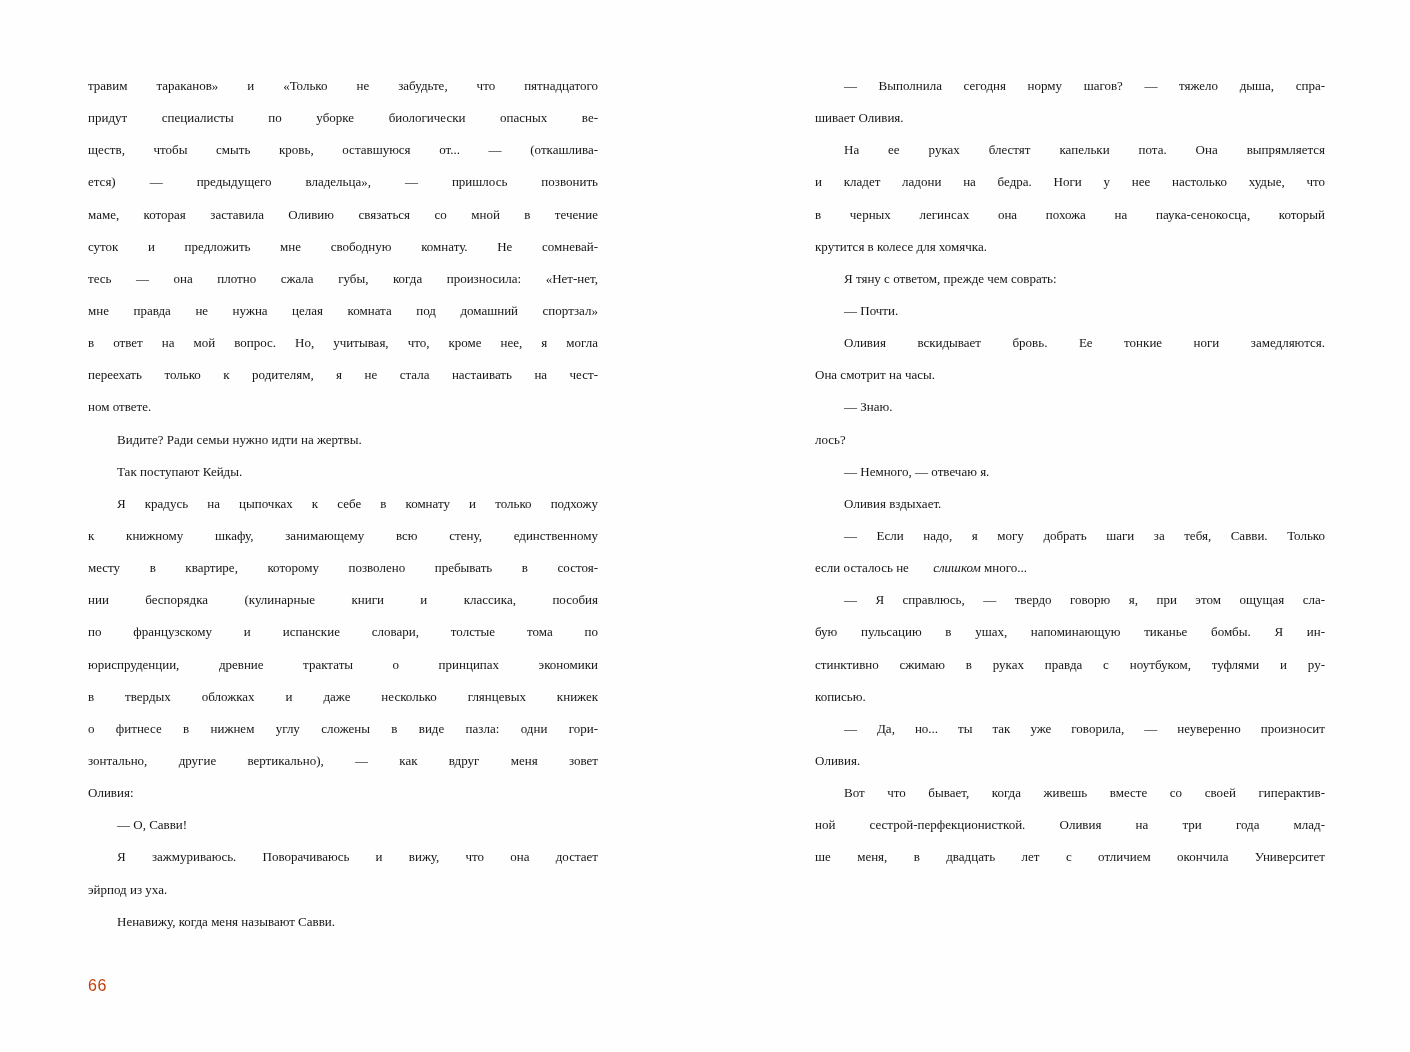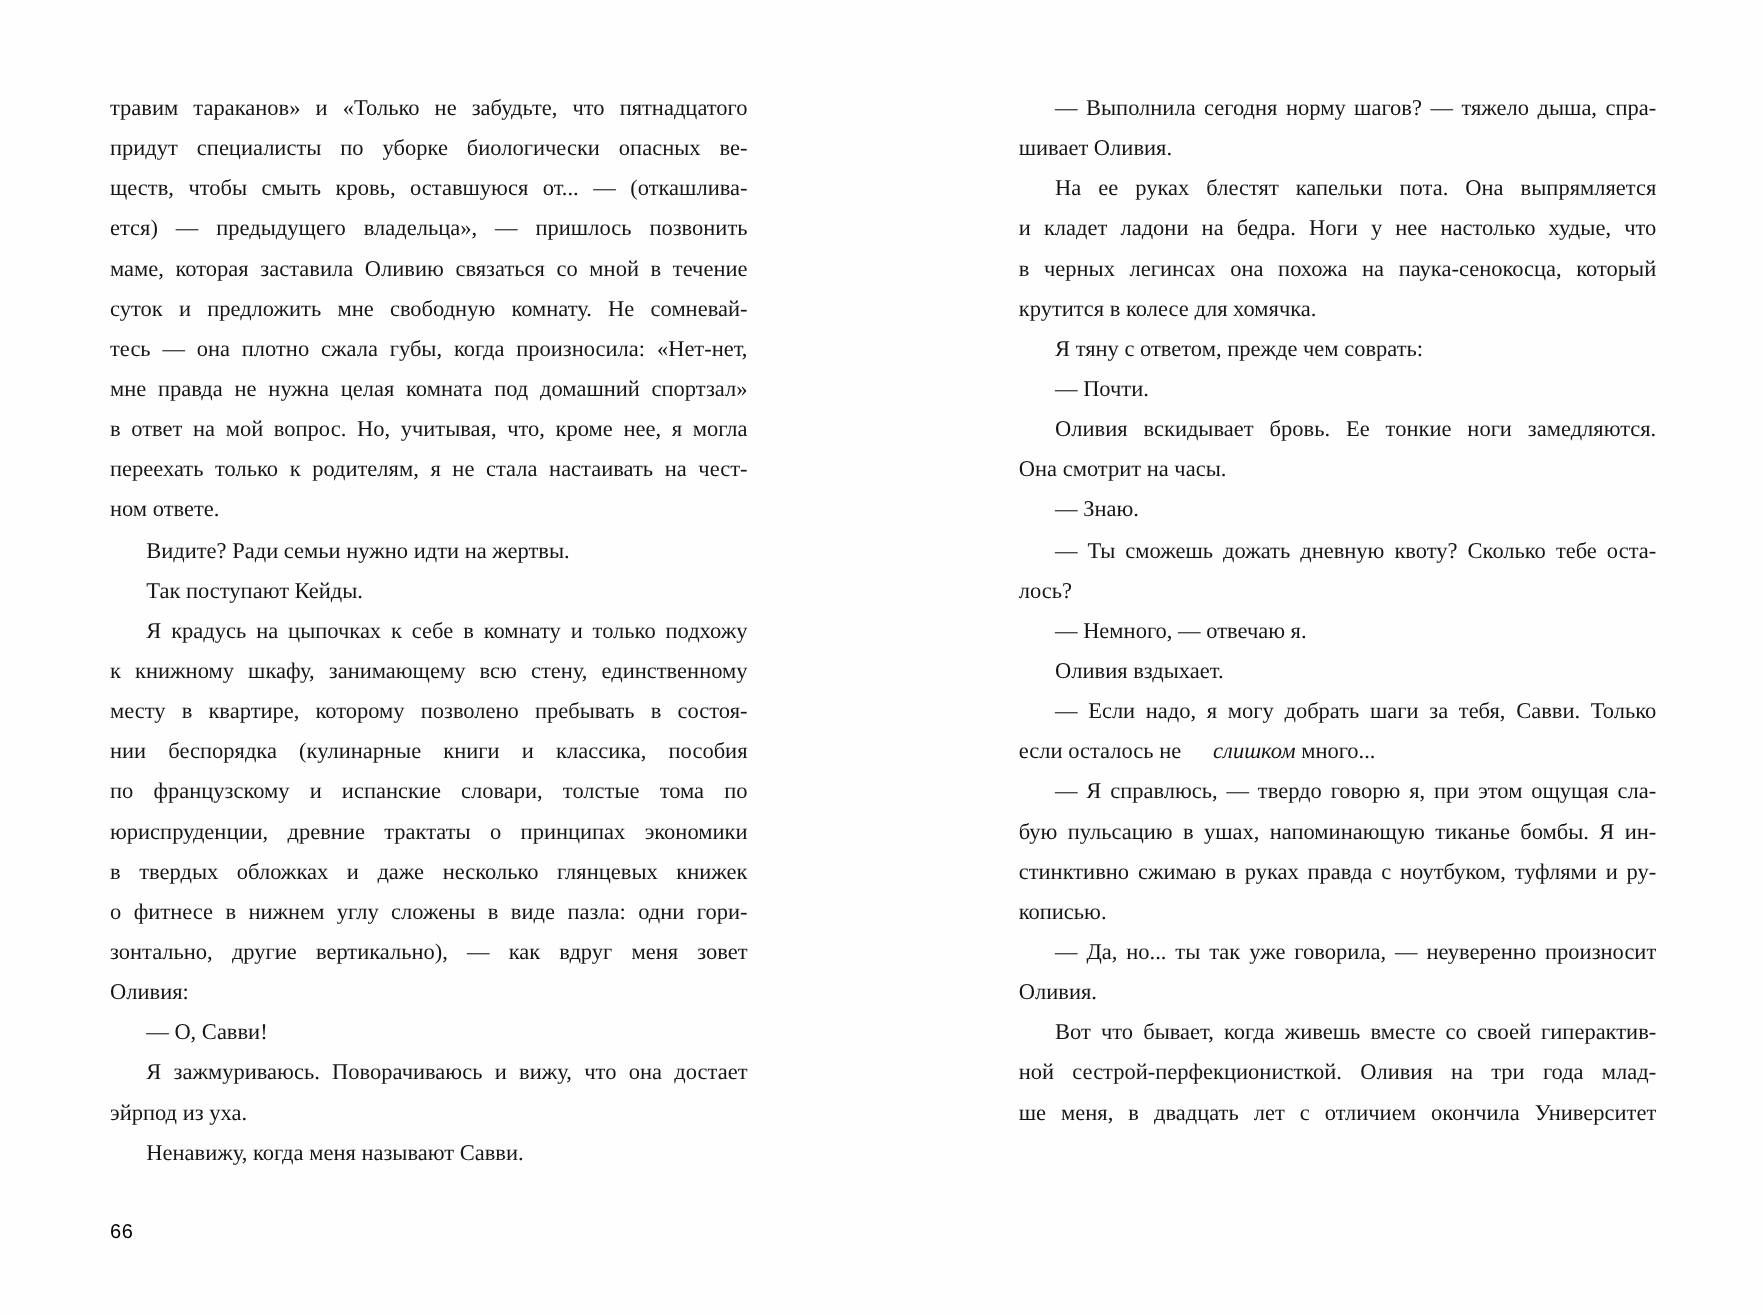--- a/index.html
+++ b/index.html
@@ -9,42 +9,42 @@
     background: #fefefe;
     overflow: hidden;
     font-family: "Liberation Serif", "DejaVu Serif", serif;
     color: #151515;
   }
   .page { position: absolute; top: 0; height: 1052px; }
   .page-text {
     position: absolute;
     top: 70px;
     width: 510px;
-    font-size: 18px;
+    font-size: 13px;
   }
   #left-text  { left: 88px; }
   #right-text { left: 815px; }
   .line {
     height: 32.15px;
     line-height: 32.15px;
     text-align: justify;
     text-align-last: justify;
     text-justify: inter-word;
     white-space: nowrap;
   }
   .line span, .line em { white-space: normal; }
   .line.end { text-align-last: left; }
   .line.indent { text-indent: 29px; }
   .line em { font-style: italic; margin-left: 21px; }
   .pagenum {
     position: absolute;
     top: 977px;
     font-family: "Liberation Sans", "DejaVu Sans", sans-serif;
     font-size: 16px;
-    color: #000000;
+    color: #c2410c;
     letter-spacing: 0.5px;
   }
   #pagenum-left  { left: 88px; }
 </style>
 </head>
 <body>
 
 <main>
 
   <section class="page">
@@ -86,21 +86,20 @@
         <div class="line end"><span>шивает Оливия.</span></div>
         <div class="line indent"><span>На ее руках блестят капельки пота. Она выпрямляется</span></div>
         <div class="line"><span>и кладет ладони на бедра. Ноги у нее настолько худые, что</span></div>
         <div class="line"><span>в черных легинсах она похожа на паука-сенокосца, который</span></div>
         <div class="line end"><span>крутится в колесе для хомячка.</span></div>
         <div class="line indent end"><span>Я тяну с ответом, прежде чем соврать:</span></div>
         <div class="line indent end"><span>— Почти.</span></div>
         <div class="line indent"><span>Оливия вскидывает бровь. Ее тонкие ноги замедляются.</span></div>
         <div class="line end"><span>Она смотрит на часы.</span></div>
         <div class="line indent end"><span>— Знаю.</span></div>
-        <div class="line indent"><span>— Ты сможешь дожать дневную квоту? Сколько тебе оста-</span></div>
         <div class="line end"><span>лось?</span></div>
         <div class="line indent end"><span>— Немного, — отвечаю я.</span></div>
         <div class="line indent end"><span>Оливия вздыхает.</span></div>
         <div class="line indent"><span>— Если надо, я могу добрать шаги за тебя, Савви. Только</span></div>
         <div class="line end"><span>если осталось не </span><em>слишком</em><span> много...</span></div>
         <div class="line indent"><span>— Я справлюсь, — твердо говорю я, при этом ощущая сла-</span></div>
         <div class="line"><span>бую пульсацию в ушах, напоминающую тиканье бомбы. Я ин-</span></div>
         <div class="line"><span>стинктивно сжимаю в руках правда с ноутбуком, туфлями и ру-</span></div>
         <div class="line end"><span>кописью.</span></div>
         <div class="line indent"><span>— Да, но... ты так уже говорила, — неуверенно произносит</span></div>

